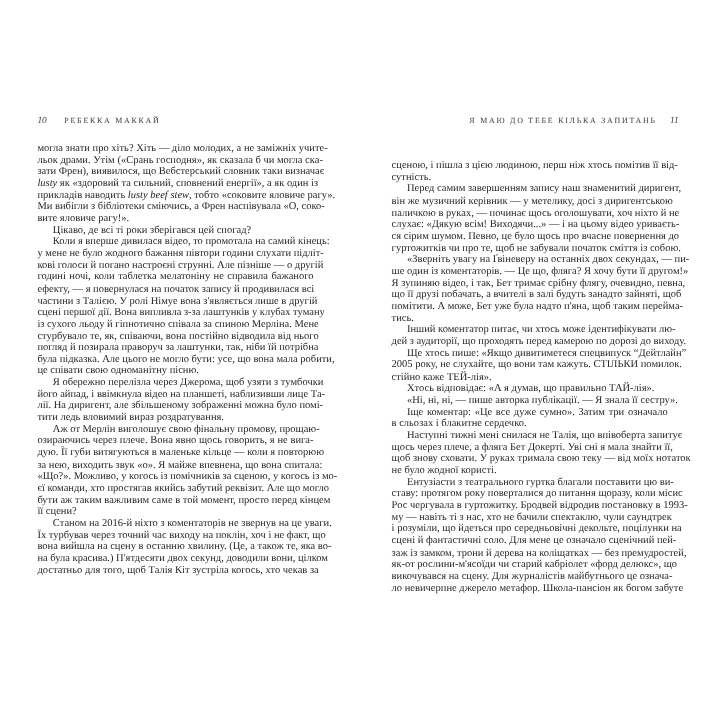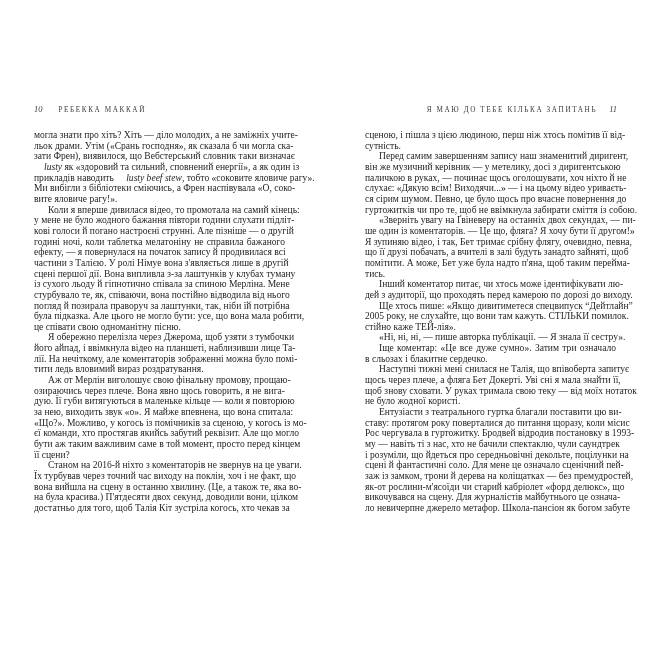--- a/index.html
+++ b/index.html
@@ -11,56 +11,57 @@
   .running-head { position:absolute; top:104px; font-size:7.2px; letter-spacing:1.6px; color:#3a3a3a;
                   font-family:"Liberation Serif", serif; white-space:nowrap; }
   .left .running-head { left:34px; }
   .right .running-head { right:33px; }
   .folio { font-style:italic; letter-spacing:0; font-size:8.5px; }
   .left .folio { margin-right:16px; }
   .right .folio { margin-left:12px; }
   .body-text { position:absolute; top:130px; font-family:Liberation Serif, serif; font-size:9.55px;
                line-height:10.65px; text-align:justify; color:#262626; hyphens:manual; }
   .left .body-text { left:34px; width:251px; }
-  .right .body-text { left:40px; width:251px; }
+  .right .body-text { left:31px; width:251px;margin-top:16px; }
   .ln { display:block; text-align:justify; text-align-last:justify; white-space:nowrap; overflow:visible; }
   .ln.last { text-align-last:left; }
   .ln.ind { padding-left:14px; }
-  em { font-style:italic;margin-left:10px; }
+  em { font-style:italic; }
 </style>
 </head>
 <body>
 
 <div class="page left">
   <div class="running-head">
     <span class="folio">10</span><span>РЕБЕККА МАККАЙ</span>
   </div>
   <div class="body-text" id="left-body">
       <span class="ln ">могла знати про хіть? Хіть — діло молодих, а не заміжніх учите-</span>
       <span class="ln ">льок драми. Утім («Срань господня», як сказала б чи могла ска-</span>
       <span class="ln ">зати Френ), виявилося, що Вебстерський словник таки визначає</span>
       <span class="ln "><em>lusty</em> як «здоровий та сильний, сповнений енергії», а як один із</span>
       <span class="ln ">прикладів наводить <em>lusty beef stew</em>, тобто «соковите яловиче рагу».</span>
       <span class="ln ">Ми вибігли з бібліотеки сміючись, а Френ наспівувала «О, соко-</span>
       <span class="ln last">вите яловиче рагу!».</span>
+      <span class="ln ind last">Цікаво, де всі ті роки зберігався цей спогад?</span>
       <span class="ln ind">Коли я вперше дивилася відео, то промотала на самий кінець:</span>
       <span class="ln ">у мене не було жодного бажання півтори години слухати підліт-</span>
       <span class="ln ">кові голоси й погано настроєні струнні. Але пізніше — о другій</span>
       <span class="ln ">годині ночі, коли таблетка мелатоніну не справила бажаного</span>
       <span class="ln ">ефекту, — я повернулася на початок запису й продивилася всі</span>
       <span class="ln ">частини з Талією. У ролі Німуе вона з'являється лише в другій</span>
       <span class="ln ">сцені першої дії. Вона випливла з-за лаштунків у клубах туману</span>
       <span class="ln ">із сухого льоду й гіпнотично співала за спиною Мерліна. Мене</span>
       <span class="ln ">стурбувало те, як, співаючи, вона постійно відводила від нього</span>
       <span class="ln ">погляд й позирала праворуч за лаштунки, так, ніби їй потрібна</span>
       <span class="ln ">була підказка. Але цього не могло бути: усе, що вона мала робити,</span>
       <span class="ln last">це співати свою одноманітну пісню.</span>
       <span class="ln ind">Я обережно перелізла через Джерома, щоб узяти з тумбочки</span>
       <span class="ln ">його айпад, і ввімкнула відео на планшеті, наблизивши лице Та-</span>
-      <span class="ln ">лії. На нечіткому, але коментаторів зображенні можна було помі-</span>
+      <span class="ln ">лії. На диригент, але збільшеному зображенні можна було помі-</span>
       <span class="ln last">тити ледь вловимий вираз роздратування.</span>
       <span class="ln ind">Аж от Мерлін виголошує свою фінальну промову, прощаю-</span>
       <span class="ln ">озираючись через плече. Вона явно щось говорить, я не вига-</span>
       <span class="ln ">дую. Її губи витягуються в маленьке кільце — коли я повторюю</span>
       <span class="ln ">за нею, виходить звук «о». Я майже впевнена, що вона спитала:</span>
       <span class="ln ">«Що?». Можливо, у когось із помічників за сценою, у когось із мо-</span>
       <span class="ln ">єї команди, хто простягав якийсь забутий реквізит. Але що могло</span>
       <span class="ln ">бути аж таким важливим саме в той момент, просто перед кінцем</span>
       <span class="ln last">її сцени?</span>
       <span class="ln ind">Станом на 2016-й ніхто з коментаторів не звернув на це уваги.</span>
@@ -76,32 +77,33 @@
     <span>Я МАЮ ДО ТЕБЕ КІЛЬКА ЗАПИТАНЬ</span><span class="folio">11</span>
   </div>
   <div class="body-text" id="right-body">
       <span class="ln ">сценою, і пішла з цією людиною, перш ніж хтось помітив її від-</span>
       <span class="ln last">сутність.</span>
       <span class="ln ind">Перед самим завершенням запису наш знаменитий диригент,</span>
       <span class="ln ">він же музичний керівник — у метелику, досі з диригентською</span>
       <span class="ln ">паличкою в руках, — починає щось оголошувати, хоч ніхто й не</span>
       <span class="ln ">слухає: «Дякую всім! Виходячи...» — і на цьому відео уриваєть-</span>
       <span class="ln ">ся сірим шумом. Певно, це було щось про вчасне повернення до</span>
-      <span class="ln last">гуртожитків чи про те, щоб не ввімкнула забирати сміття із собою.</span>
+      <span class="ln last">гуртожитків чи про те, щоб не забували початок сміття із собою.</span>
       <span class="ln ind">«Зверніть увагу на Ґвіневеру на останніх двох секундах, — пи-</span>
       <span class="ln ">ше один із коментаторів. — Це що, фляга? Я хочу бути її другом!»</span>
       <span class="ln ">Я зупиняю відео, і так, Бет тримає срібну флягу, очевидно, певна,</span>
       <span class="ln ">що її друзі побачать, а вчителі в залі будуть занадто зайняті, щоб</span>
       <span class="ln ">помітити. А може, Бет уже була надто п'яна, щоб таким перейма-</span>
       <span class="ln last">тись.</span>
       <span class="ln ind">Інший коментатор питає, чи хтось може ідентифікувати лю-</span>
       <span class="ln last">дей з аудиторії, що проходять перед камерою по дорозі до виходу.</span>
       <span class="ln ind">Ще хтось пише: «Якщо дивитиметеся спецвипуск “Дейтлайн”</span>
       <span class="ln ">2005 року, не слухайте, що вони там кажуть. СТІЛЬКИ помилок.</span>
       <span class="ln last">стійно каже ТЕЙ-лія».</span>
+      <span class="ln ind last">Хтось відповідає: «А я думав, що правильно ТАЙ-лія».</span>
       <span class="ln ind last">«Ні, ні, ні, — пише авторка публікації. — Я знала її сестру».</span>
       <span class="ln ind">Іще коментар: «Це все дуже сумно». Затим три означало</span>
       <span class="ln last">в сльозах і блакитне сердечко.</span>
       <span class="ln ind">Наступні тижні мені снилася не Талія, що впівоберта запитує</span>
       <span class="ln ">щось через плече, а фляга Бет Докерті. Уві сні я мала знайти її,</span>
       <span class="ln ">щоб знову сховати. У руках тримала свою теку — від моїх нотаток</span>
       <span class="ln last">не було жодної користі.</span>
       <span class="ln ind">Ентузіасти з театрального гуртка благали поставити цю ви-</span>
       <span class="ln ">ставу: протягом року поверталися до питання щоразу, коли місис</span>
       <span class="ln ">Рос чергувала в гуртожитку. Бродвей відродив постановку в 1993-</span>

